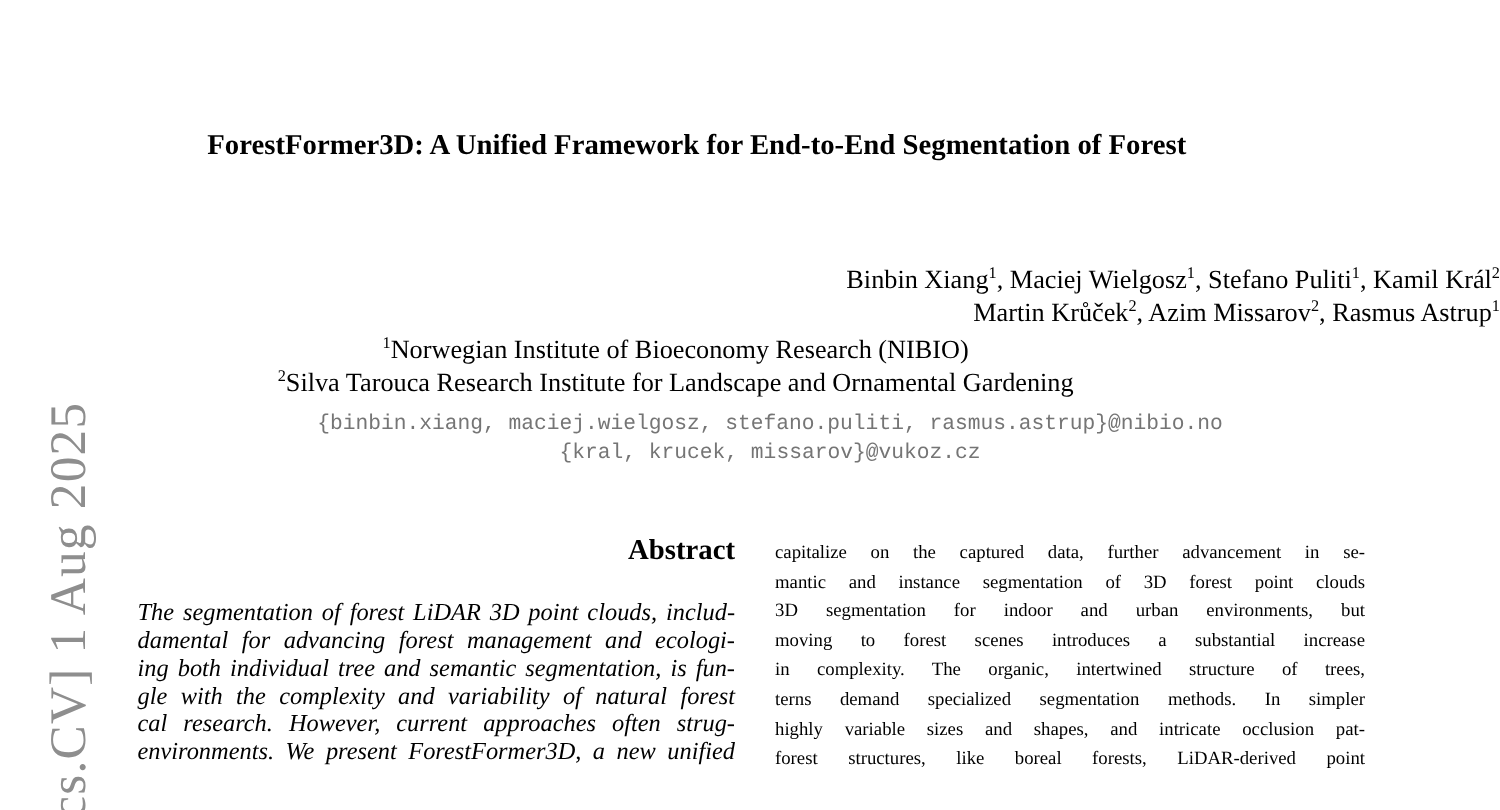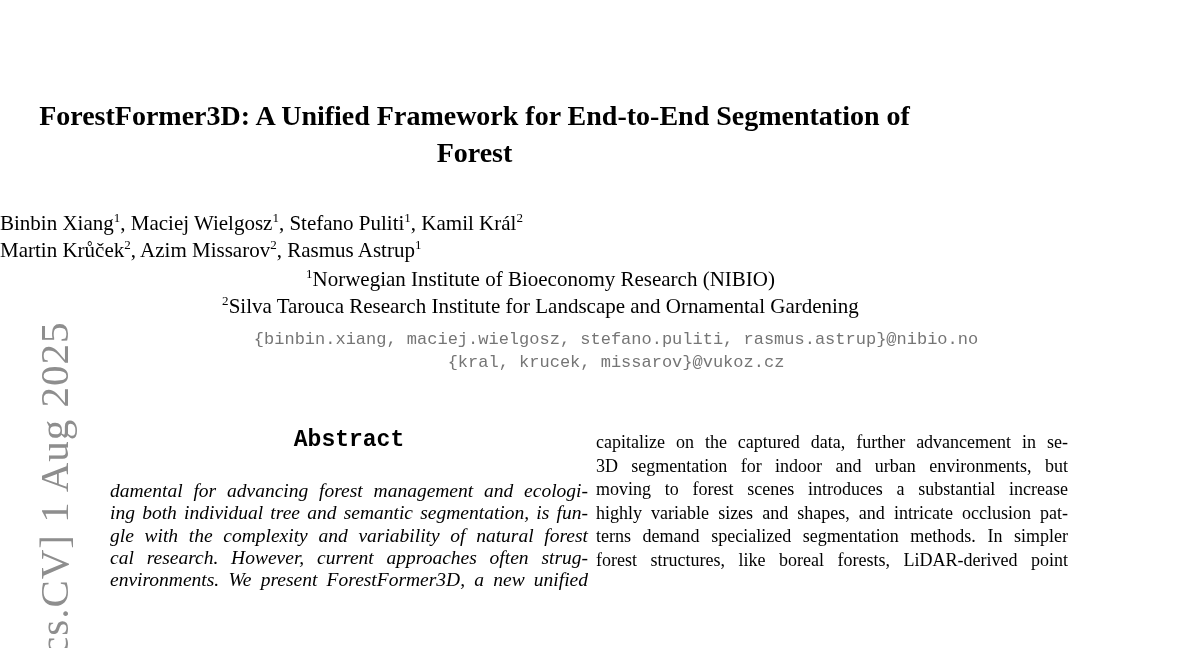--- a/index.html
+++ b/index.html
@@ -6,29 +6,29 @@
   html, body { width: 1200px; height: 648px; overflow: hidden; }
   body {
     position: relative;
     background: #ffffff;
     color: #000000;
     font-family: "Liberation Serif", serif;
   }
   .title-block {
     position: absolute;
     top: 97px; left: 0; width: 949px;
-    text-align: center;
+    text-align: right;
     font-weight: bold;
-    font-size: 28px;
+    font-size: 23px;
     line-height: 37px;
   }
   .authors-block {
     position: absolute;
     top: 210px; left: 0; width: 1200px;
-    text-align: left;
+    text-align: right;
     font-size: 21px;
     line-height: 27px;
   }
   sup { font-size: 0.62em; line-height: 0; }
   .affil-block {
     position: absolute;
     top: 266px; left: 0; width: 1081px;
     text-align: center;
     font-size: 21px;
     line-height: 27px;
@@ -38,36 +38,35 @@
     top: 328px; left: 16px; width: 1200px;
     text-align: center;
     font-family: "Liberation Mono", monospace;
     font-size: 17px;
     line-height: 23px;
     color: #757575;
   }
   .abstract-heading {
     position: absolute;
     top: 427px; left: 110px; width: 478px;
-    text-align: center;
+    text-align: right;
     font-weight: bold;
     font-size: 23px;
-    font-family: Liberation Mono, monospace;
   }
   .left-col {
     position: absolute;
     top: 480px; left: 110px; width: 478px;
     font-style: italic;
     font-size: 19.5px;
     line-height: 22.3px;
   }
   .right-col {
     position: absolute;
-    top: 431px; left: 596px; width: 472px;
-    font-size: 18px;
+    top: 431px; left: 620px; width: 472px;
+    font-size: 15px;
     line-height: 23.6px;
   }
   .jline {
     text-align: justify;
     text-align-last: justify;
     white-space: normal;
   }
   .arxiv-banner {
     position: absolute;
     left: 30px; top: 655px;
@@ -100,27 +99,30 @@
 </div>
 
 <div class="emails-block">
   <div>{binbin.xiang, maciej.wielgosz, stefano.puliti, rasmus.astrup}@nibio.no</div>
   <div>{kral, krucek, missarov}@vukoz.cz</div>
 </div>
 
 <div class="abstract-heading">Abstract</div>
 
 <div class="left-col">
+  <div class="jline">The segmentation of forest LiDAR 3D point clouds, includ-</div>
   <div class="jline">damental for advancing forest management and ecologi-</div>
   <div class="jline">ing both individual tree and semantic segmentation, is fun-</div>
   <div class="jline">gle with the complexity and variability of natural forest</div>
   <div class="jline">cal research. However, current approaches often strug-</div>
   <div class="jline">environments. We present ForestFormer3D, a new unified</div>
 </div>
 
 <div class="right-col">
   <div class="jline">capitalize on the captured data, further advancement in se-</div>
+  <div class="jline">mantic and instance segmentation of 3D forest point clouds</div>
   <div class="jline">3D segmentation for indoor and urban environments, but</div>
   <div class="jline">moving to forest scenes introduces a substantial increase</div>
+  <div class="jline">in complexity. The organic, intertwined structure of trees,</div>
+  <div class="jline">terns demand specialized segmentation methods. In simpler</div>
   <div class="jline">highly variable sizes and shapes, and intricate occlusion pat-</div>
-  <div class="jline">terns demand specialized segmentation methods. In simpler</div>
   <div class="jline">forest structures, like boreal forests, LiDAR-derived point</div>
 </div>
 
 </body></html>

